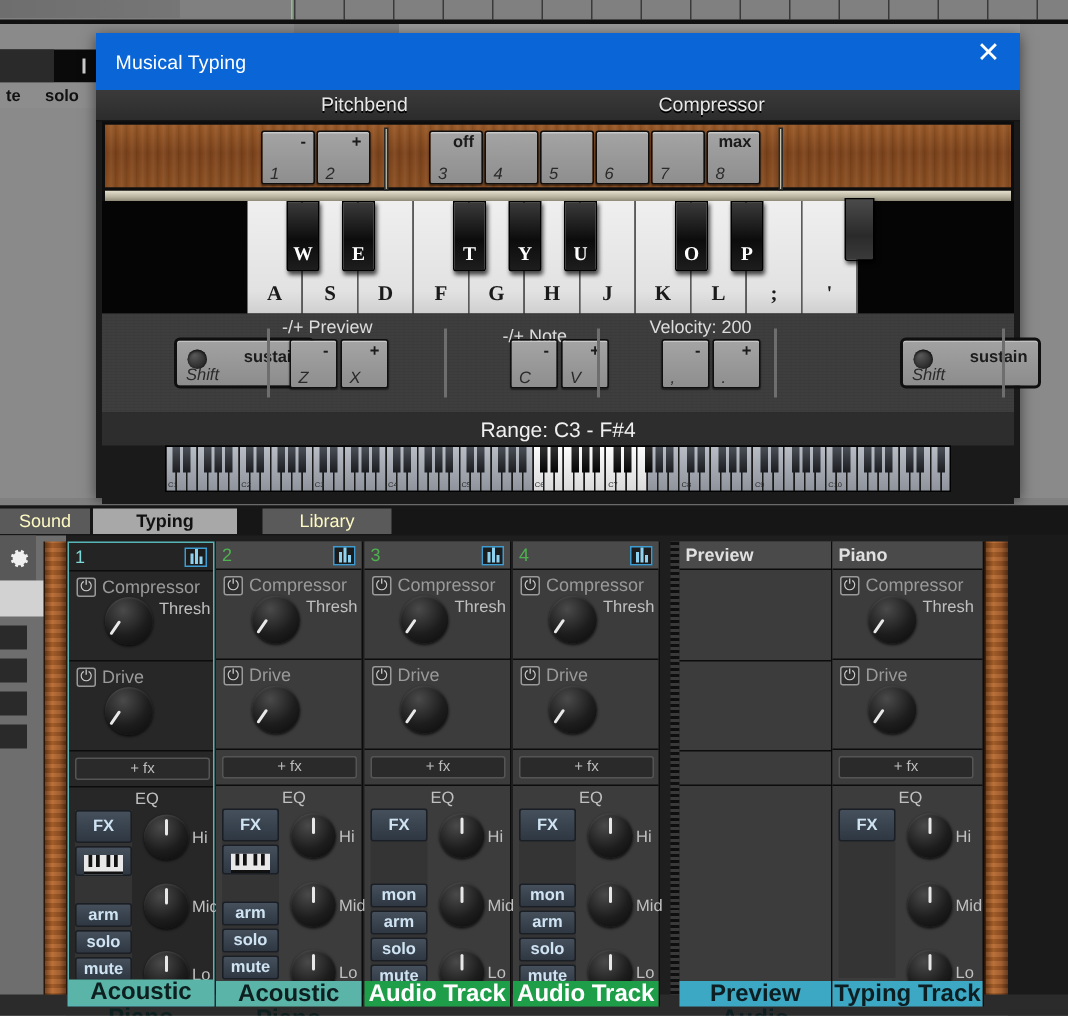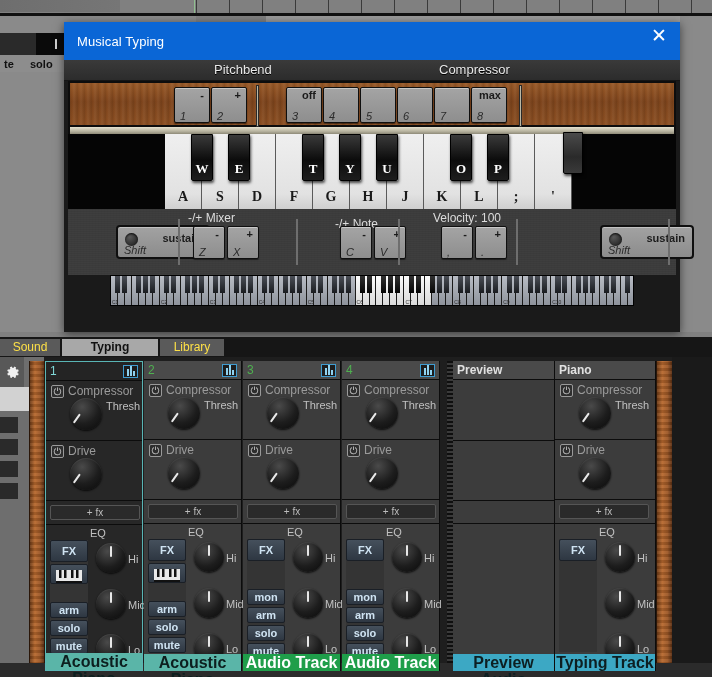--- a/index.html
+++ b/index.html
@@ -147,21 +147,21 @@
   #mt-mini .mb.hi{background:linear-gradient(180deg,#303030,#050505);}
   #mt-mini .ct{position:absolute;bottom:0px;font-size:5px;color:#2a2a2a;
      transform:scaleY(.9);}
   #mt-bottom{height:8px;margin:0 4px;background:#1a1a1a;}
 
   
   #mixer{position:absolute;left:0;top:337px;width:712px;height:340px;background:#1e1e1e;}
   #tabs{position:absolute;left:0;top:0;width:712px;height:20px;background:#161616;}
   .tab{position:absolute;top:2px;height:17px;line-height:17px;text-align:center;
      font-size:12px;box-sizing:border-box;}
-  .tab.off{background:#5a5a5a;color:#fde047;}
+  .tab.off{background:#5a5a5a;color:#fef9c3;}
   .tab.on{background:#a8a8a8;color:#111;font-weight:bold;}
 
   #leftpanel{position:absolute;left:0;top:20px;width:44px;height:320px;background:#6e6e6e;}
   #gearbox{position:absolute;left:0;top:0;width:24px;height:30px;background:#585858;
      display:flex;align-items:center;justify-content:center;}
   #whitebox{position:absolute;left:0;top:30px;width:30px;height:24px;background:#d2d2d2;}
   #lp-items{position:absolute;left:0;top:60px;width:20px;height:110px;}
   #lp-items .it{position:absolute;left:0;width:18px;height:16px;background:#2a2a2a;}
 
   #wood-edge{position:absolute;left:29px;top:24px;width:16px;height:310px;
@@ -378,58 +378,61 @@
       <div class="bk blank" style="left: 495px;"></div>
     </div>
 
   <div id="mt-ctrl">
       <div class="sustain" style="left: 6px; top: 16px; width: 94px; height: 34px;">
         <span class="led"></span>
         <span class="txt">sustain</span>
         <span class="sh">Shift</span>
       </div>
       <div class="vdiv" style="left: 110px; top: 10px; height: 46px;"></div>
-      <span class="sect-label" style="left: 120px; top: 2px;">-/+ Mixer</span>
+      <span class="sect-label" style="left: 120px; top: 2px;">-/+ Preview</span>
       <div class="kc" style="left: 125px; top: 17px; width: 32px; height: 33px;">
         <span class="top">-</span>
         <span class="bot">Z</span>
       </div>
       <div class="kc" style="left: 159px; top: 17px; width: 32px; height: 33px;">
         <span class="top">+</span>
         <span class="bot">X</span>
       </div>
       <div class="vdiv" style="left: 228px; top: 10px; height: 46px;"></div>
       <span class="sect-label" style="left: 267px; top: 8px;">-/+ Note</span>
       <div class="kc" style="left: 272px; top: 17px; width: 32px; height: 33px;">
         <span class="top">-</span>
         <span class="bot">C</span>
       </div>
       <div class="kc" style="left: 306px; top: 17px; width: 32px; height: 33px;">
         <span class="top">+</span>
         <span class="bot">V</span>
       </div>
       <div class="vdiv" style="left: 330px; top: 10px; height: 46px;"></div>
-      <span class="sect-label" style="left: 365px; top: 2px;">Velocity: 100</span>
+      <span class="sect-label" style="left: 365px; top: 2px;">Velocity: 200</span>
       <div class="kc" style="left: 373px; top: 17px; width: 32px; height: 33px;">
         <span class="top">-</span>
         <span class="bot">,</span>
       </div>
       <div class="kc" style="left: 407px; top: 17px; width: 32px; height: 33px;">
         <span class="top">+</span>
         <span class="bot">.</span>
       </div>
       <div class="vdiv" style="left: 448px; top: 10px; height: 46px;"></div>
       <div class="sustain" style="left: 490px; top: 16px; width: 94px; height: 34px;">
         <span class="led"></span>
         <span class="txt">sustain</span>
         <span class="sh">Shift</span>
       </div>
       <div class="vdiv" style="left: 600px; top: 10px; height: 46px;"></div>
     </div>
 
+  <div id="mt-range">
+    <span class="rt">Range: C3 - F#4</span>
+  </div>
 
   <div id="mt-mini">
       <div class="mw" style="left: 0px; width: 6.98667px;"></div>
       <div class="mw" style="left: 6.98667px; width: 6.98667px;"></div>
       <div class="mw" style="left: 13.9733px; width: 6.98667px;"></div>
       <div class="mw" style="left: 20.96px; width: 6.98667px;"></div>
       <div class="mw" style="left: 27.9467px; width: 6.98667px;"></div>
       <div class="mw" style="left: 34.9333px; width: 6.98667px;"></div>
       <div class="mw" style="left: 41.92px; width: 6.98667px;"></div>
       <div class="mw" style="left: 48.9067px; width: 6.98667px;"></div>
@@ -564,21 +567,21 @@
       <span class="ct" style="left: 392.253px;">C9</span>
       <span class="ct" style="left: 441.16px;">C10</span>
     </div>
   <div id="mt-bottom"></div>
 </div>
 
 <div id="mixer">
   <div id="tabs">
       <div class="tab off" style="left: 0px; width: 60px;">Sound</div>
       <div class="tab on" style="left: 62px; width: 96px;">Typing</div>
-      <div class="tab off" style="left: 160px; width: 64px;">Library</div>
+      <div class="tab off" style="left: 175px; width: 86px;">Library</div>
     </div>
   <div id="leftpanel">
     <div id="gearbox">
       <svg width="17" height="17" viewBox="0 0 20 20">
         <path fill="#f0f0f0" d="M10 6.2a3.8 3.8 0 1 0 0 7.6 3.8 3.8 0 0 0 0-7.6zm0 5.8a2 2 0 1 1 0-4 2 2 0 0 1 0 4z"></path>
         <path fill="#f0f0f0" d="M17.4 11.5l-1.5-.6a6 6 0 0 0 0-1.8l1.5-.6-.9-2.2-1.5.6a6 6 0 0 0-1.3-1.3l.6-1.5L12.1 3l-.6 1.5a6 6 0 0 0-1.8 0L9.1 3 6.9 3.9l.6 1.5a6 6 0 0 0-1.3 1.3L4.7 6.1l-.9 2.2 1.5.6a6 6 0 0 0 0 1.8l-1.5.6.9 2.2 1.5-.6a6 6 0 0 0 1.3 1.3l-.6 1.5 2.2.9.6-1.5a6 6 0 0 0 1.8 0l.6 1.5 2.2-.9-.6-1.5a6 6 0 0 0 1.3-1.3l1.5.6.9-2.2z"></path>
       </svg>
     </div>
     <div id="whitebox"></div>
     <div id="lp-items">

